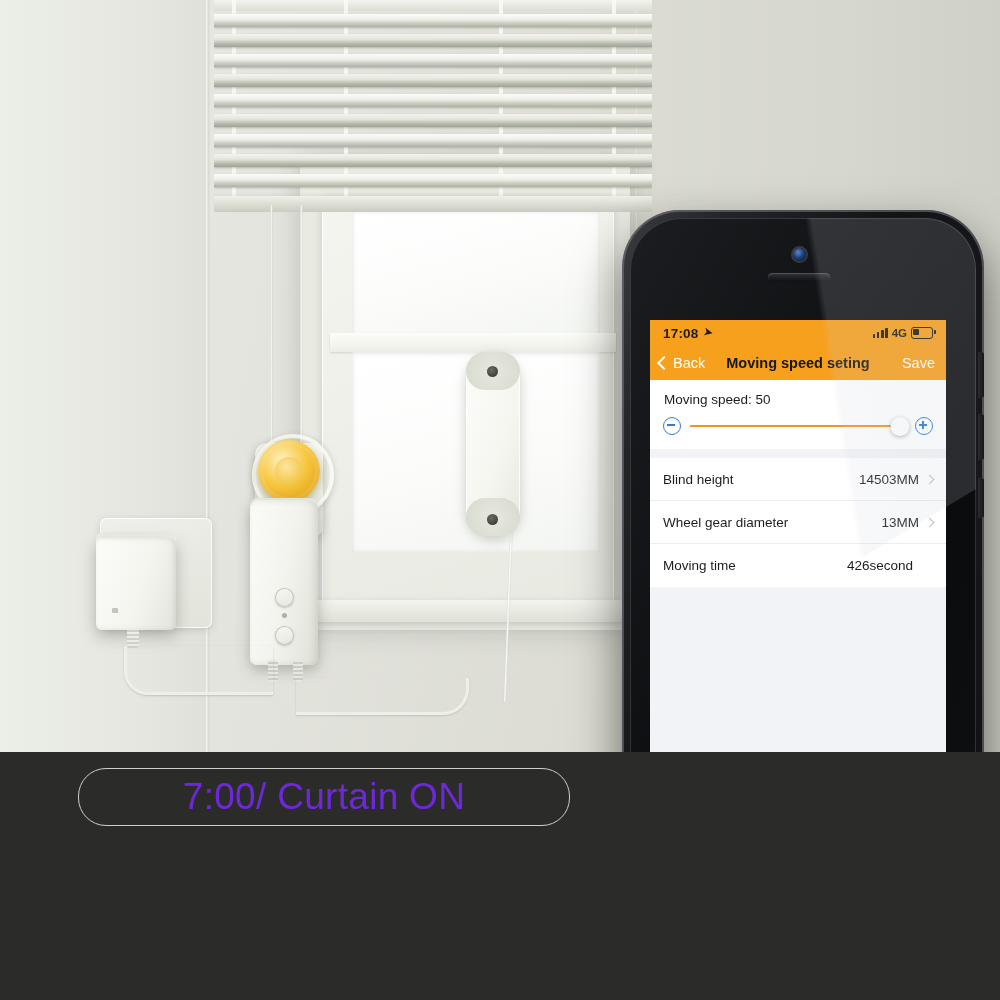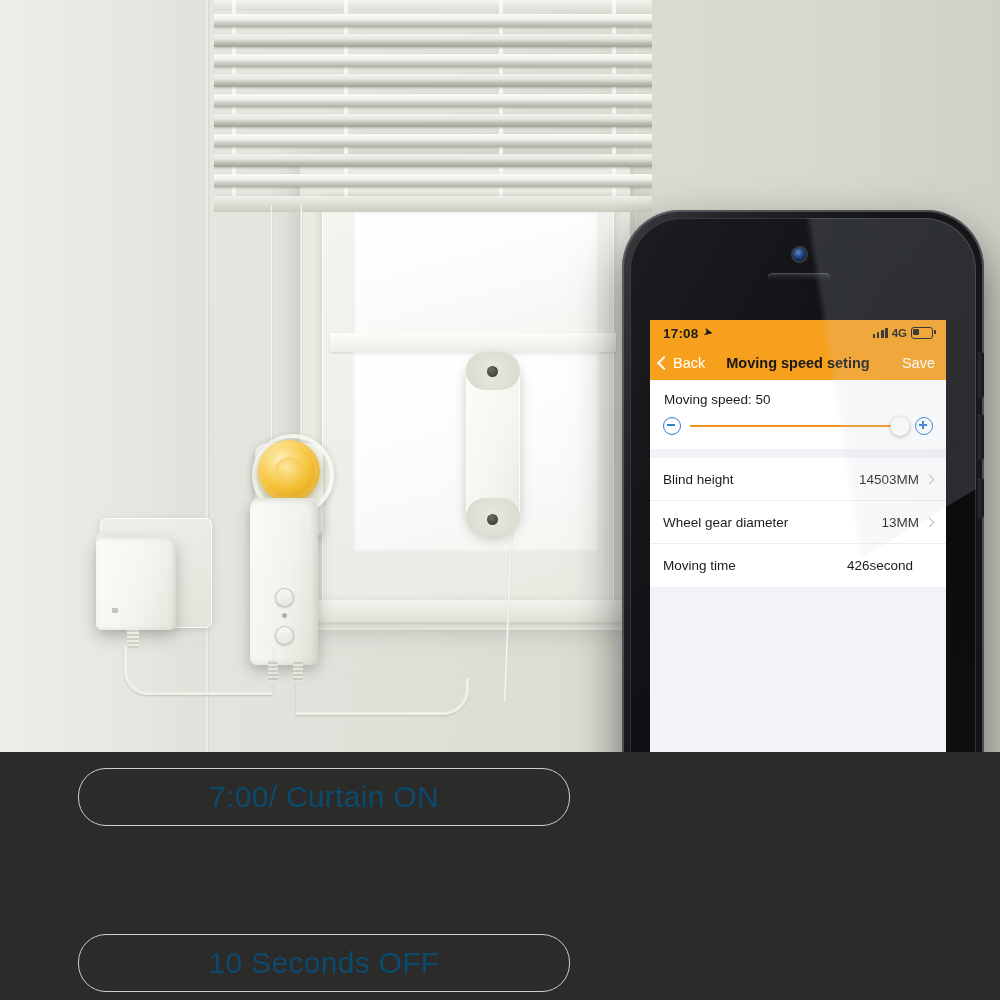--- a/index.html
+++ b/index.html
@@ -197,21 +197,21 @@
   .row-right{margin-left:auto;display:flex;align-items:center;gap:7px;}
   .row-value{font-size:13.5px;color:#1c1c1c;}
   .chev-r{display:inline-block;width:6px;height:6px;border-right:1.6px solid #bdbdbd;
     border-top:1.6px solid #bdbdbd;transform:rotate(45deg);}
   .chev-spacer{width:13px;}
 
   
   .band{position:absolute;left:0;top:752px;width:1000px;height:248px;background:#2b2b29;}
   .pill{position:absolute;left:78px;width:490px;height:56px;border-radius:28px;
     border:1.6px solid #cfcfcb;display:flex;align-items:center;justify-content:center;
-    color:#0c4a6e;font-size:30px;font-weight:400;letter-spacing:.3px;}
+    color:#6d28d9;font-size:37px;font-weight:400;letter-spacing:.3px;}
   .pill.p1{top:768px;}
   .pill.p2{top:855px;}
   .pill.p3{top:934px;}
 </style>
 </head>
 <body>
 
 <div id="stage">
 
   <div class="scene">
@@ -358,15 +358,14 @@
         </div>
       </div>
   </div>
 
   <div class="phone-gloss"></div>
   <div class="home-halo"></div>
   <div class="home-btn"></div>
 
   <div class="band"></div>
   <div class="pill p1">7:00/ Curtain ON</div>
-  <div class="pill p3">10 Seconds OFF</div>
 
 </div>
 
 </body></html>

